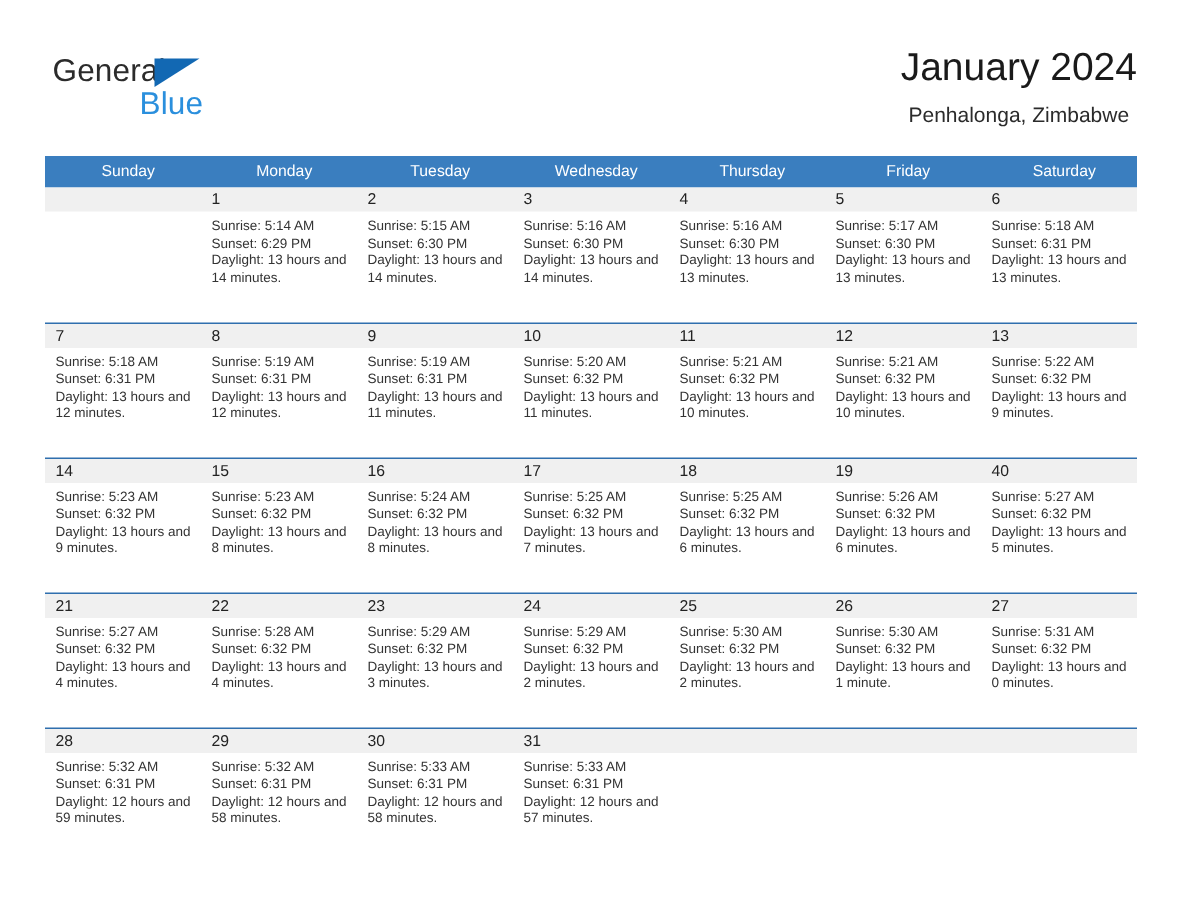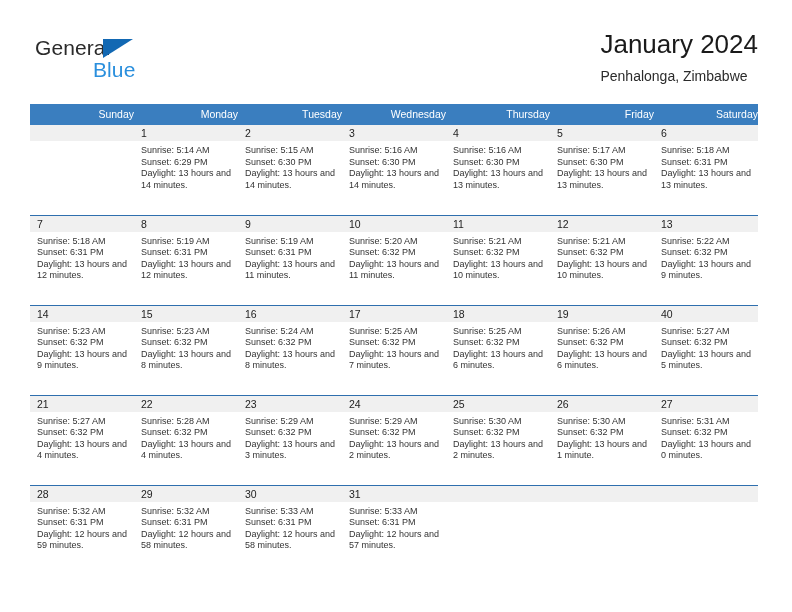--- a/index.html
+++ b/index.html
@@ -59,21 +59,21 @@
     top: 22px;
     font-size: 21px;
     color: #2a8fdd;
     letter-spacing: 0.1px;
     font-family: "Liberation Sans", sans-serif;
   }
   .title-block {
     position: absolute;
     right: 0;
     top: 0;
-    text-align: left;
+    text-align: center;
   }
   .cal-title {
     font-size: 26px;
     color: #1a1a1a;
     line-height: 32px;
     font-weight: normal;
     margin: 0;
     white-space: nowrap;
   }
   .cal-subtitle {
@@ -91,21 +91,21 @@
     top: 104px;
     width: 728px;
     border-collapse: collapse;
     table-layout: fixed;
   }
   .calendar th {
     background: #3a7ebf;
     color: #ffffff;
     font-size: 10.5px;
     font-weight: normal;
-    text-align: right;
+    text-align: center;
     padding: 5px 0 5px 7px;
     height: 21px;
     line-height: 11px;
     border: 0;
   }
   .calendar td {
     vertical-align: top;
     padding: 0;
     border: 0;
     border-top: 1px solid #2f6fae;

